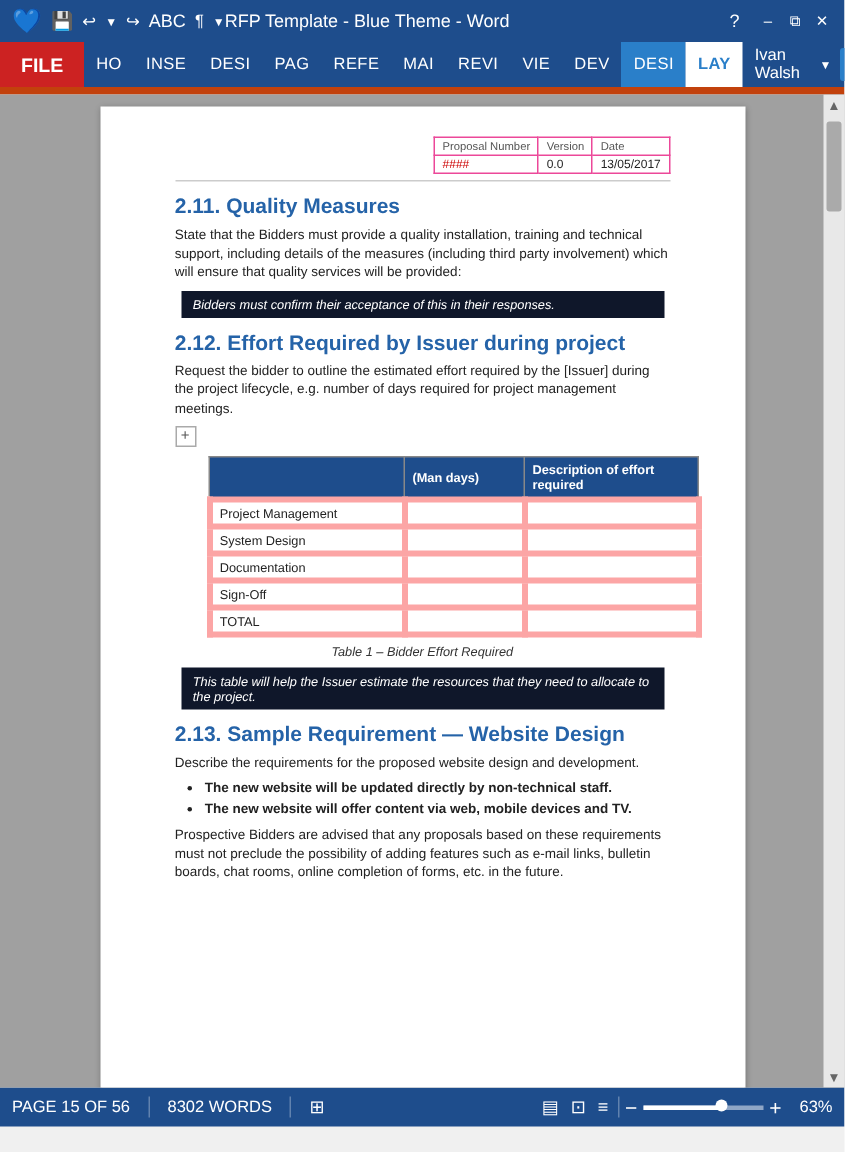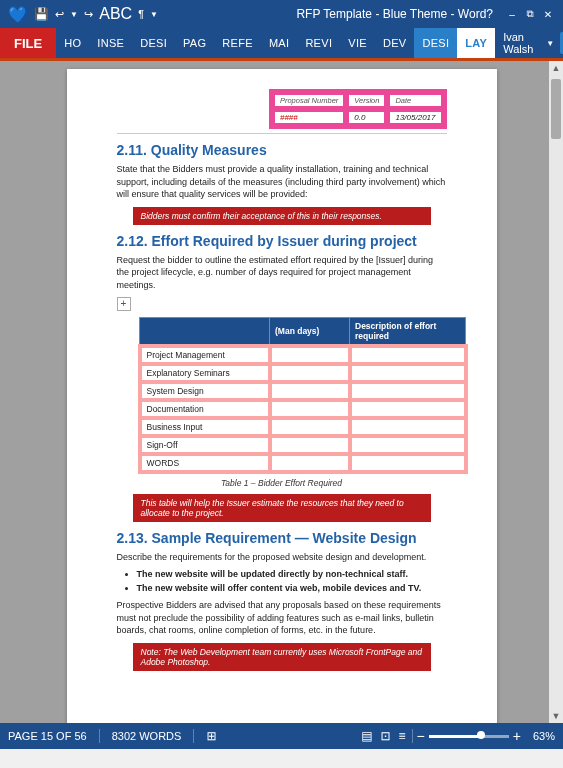--- a/index.html
+++ b/index.html
@@ -12,24 +12,24 @@
       height: 28px;
       display: flex;
       align-items: center;
       justify-content: space-between;
       padding: 0 8px;
       font-size: 12px;
     }
     #title-bar .title-left { display: flex; align-items: center; gap: 6px; }
     #title-bar .title-icons { display: flex; gap: 4px; align-items: center; }
     #title-bar .win-btn { width: 14px; height: 14px; display: flex; align-items: center; justify-content: center; font-size: 10px; cursor: pointer; }
-    #title-center { flex: 1; text-align: right; font-size: 12px; }
-
-    
-    #ribbon-area { background: #f97316; border-bottom: 3px solid #c2410c; }
+    #title-center { flex: 1; text-align: left; font-size: 12px; }
+
+    
+    #ribbon-area { background: #f97316; border-bottom: 5px solid #c2410c; }
     #file-tab-row { display: flex; align-items: stretch; height: 30px; background: #1e4d8c; }
     .file-btn {
       background: #cc2222;
       color: white;
       padding: 0 14px;
       font-size: 13px;
       font-weight: bold;
       cursor: pointer;
       display: flex; align-items: center;
       border: none;
@@ -91,42 +91,42 @@
 
     
     .page-header {
       display: flex;
       justify-content: flex-end;
       margin-bottom: 6px;
       border-bottom: 1px solid #ccc;
       padding-bottom: 4px;
     }
     .page-header-table { border-collapse: collapse; font-size: 8px; }
-    .page-header-table td { border: 6px solid #ec4899; padding: 1px 5px; font-style: italic; }
+    .page-header-table td { border: 1px solid #ec4899; padding: 1px 5px; }
     .page-header-table .label-cell { color: #555; font-size: 7.5px; }
     .page-header-table .value-cell { color: #cc0000; font-size: 8px; }
 
     
     .section-heading {
       font-size: 14px;
       font-weight: bold;
       color: #2563a8;
       margin-top: 8px;
       margin-bottom: 5px;
     }
     .body-text { font-size: 9px; color: #222; line-height: 1.4; margin-bottom: 5px; }
 
     
     .note-box {
-      background: #b91c1c;
+      background: #0f172a;
       color: white;
       font-style: italic;
       font-size: 8.5px;
       padding: 4px 8px;
-      margin: 6px 16px;
+      margin: 6px 4px;
     }
 
     
     .effort-table {
       border-collapse: collapse;
       width: 100%;
       font-size: 8.5px;
       margin-top: 4px;
       margin-left: 21px;
     }
@@ -182,21 +182,21 @@
 </head>
 <body>
 
 <div id="title-bar">
   <div class="title-left">
     <span style="font-size:16px;">💙</span>
     <span style="color:white;font-size:12px;cursor:pointer;">💾</span>
     <span style="color:white;font-size:11px;cursor:pointer;">↩</span>
     <span style="color:white;font-size:8px;cursor:pointer;">▼</span>
     <span style="color:white;font-size:11px;cursor:pointer;">↪</span>
-    <span style="color:white;font-size:16px;cursor:pointer;">ABC</span>
+    <span style="color:white;font-size:12px;cursor:pointer;">ABC</span>
     <span style="color:white;font-size:11px;cursor:pointer;">¶</span>
     <span style="color:white;font-size:8px;cursor:pointer;">▼</span>
   </div>
   <div id="title-center">RFP Template - Blue Theme - Word</div>
   <div class="title-icons">
     <span style="color:white;font-size:12px;cursor:pointer;margin-right:8px;">?</span>
     <span class="win-btn">–</span>
     <span class="win-btn">⧉</span>
     <span class="win-btn">✕</span>
   </div>
@@ -262,64 +262,53 @@
             <th class="col-desc">Description of effort required</th>
           </tr>
         </thead>
         <tbody id="effort-tbody">
         <tr>
               <td>Project Management</td>
               <td></td>
               <td></td>
             </tr>
             <tr>
-              <td>Explanatory Seminars</td>
-              <td></td>
-              <td></td>
-            </tr>
-            <tr>
               <td>System Design</td>
               <td></td>
               <td></td>
             </tr>
             <tr>
               <td>Documentation</td>
               <td></td>
               <td></td>
             </tr>
             <tr>
-              <td>Business Input</td>
-              <td></td>
-              <td></td>
-            </tr>
-            <tr>
               <td>Sign-Off</td>
               <td></td>
               <td></td>
             </tr>
             <tr>
-              <td>WORDS</td>
+              <td>TOTAL</td>
               <td></td>
               <td></td>
             </tr>
           </tbody>
       </table>
       <div class="table-caption">Table 1 – Bidder Effort Required</div>
       <div class="note-box">This table will help the Issuer estimate the resources that they need to allocate to the project.</div>
     </div>
 
     <div>
       <div class="section-heading">2.13. Sample Requirement — Website Design</div>
       <div class="body-text">Describe the requirements for the proposed website design and development.</div>
       <ul class="bullet-list" id="bullets-list">
       <li>The new website will be updated directly by non-technical staff.</li>
           <li>The new website will offer content via web, mobile devices and TV.</li>
         </ul>
       <div class="body-text" style="margin-top:4px;">Prospective Bidders are advised that any proposals based on these requirements must not preclude the possibility of adding features such as e-mail links, bulletin boards, chat rooms, online completion of forms, etc. in the future.</div>
-      <div class="note-box" style="font-style:italic;">Note: The Web Development team currently uses Microsoft FrontPage and Adobe Photoshop.</div>
     </div>
 
   </div>
 
   <div id="scrollbar">
     <div class="scroll-arrow">▲</div>
     <div class="scroll-thumb"></div>
     <div style="flex:1;"></div>
     <div class="scroll-arrow">▼</div>
   </div>

